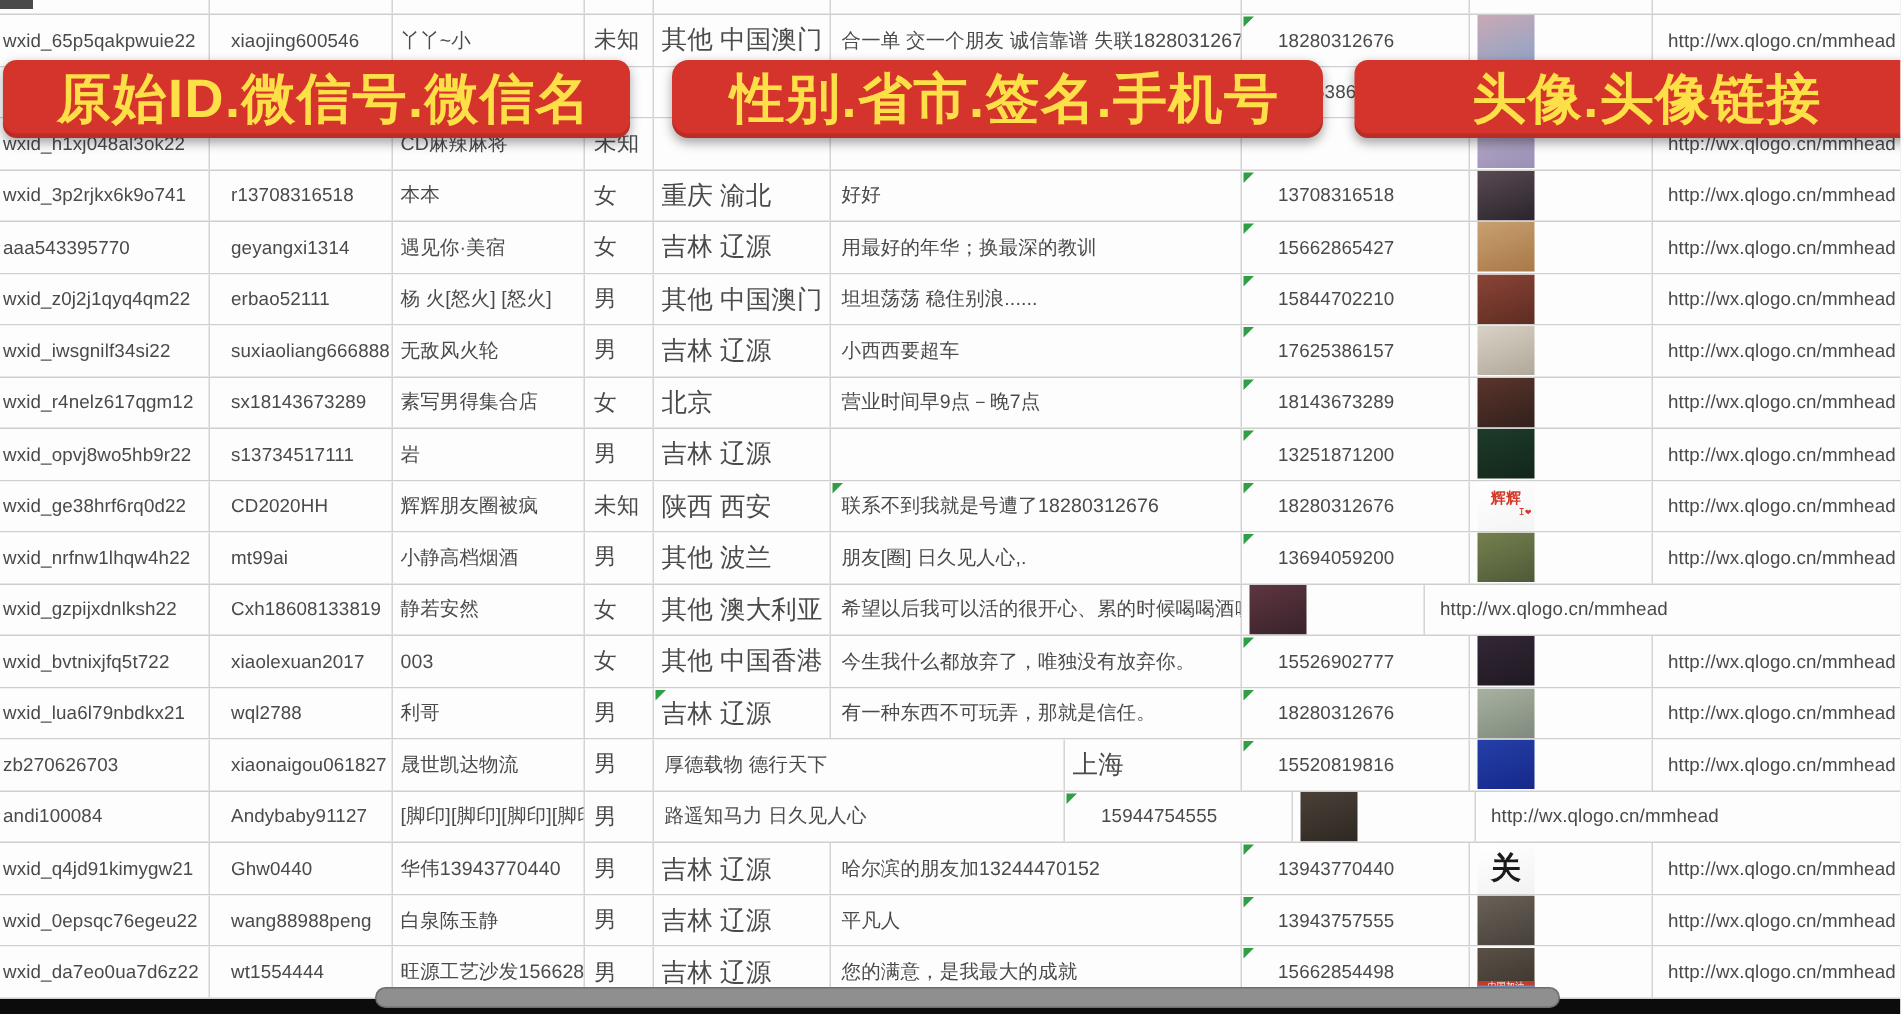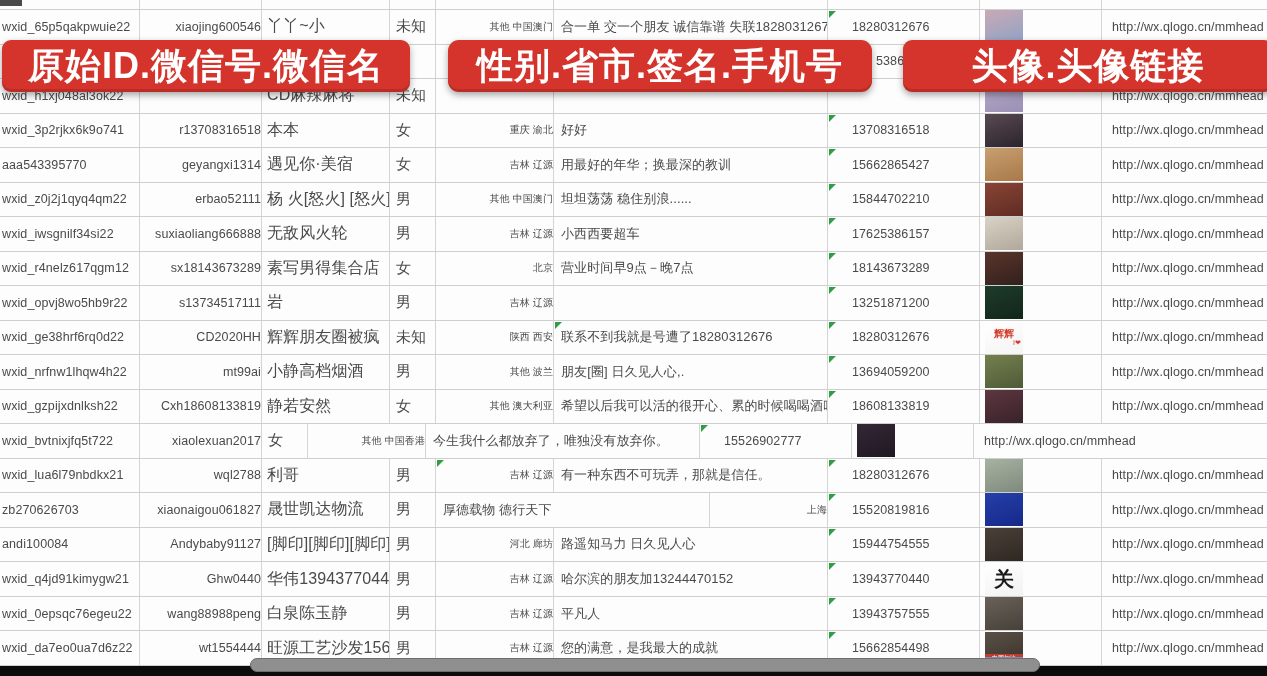--- a/index.html
+++ b/index.html
@@ -7,42 +7,42 @@
           font-family:"Liberation Sans","DejaVu Sans",sans-serif;color:#4a4a4a;}
   
   #sheet{position:absolute;left:0;top:0;width:1267px;}
   .row{display:flex;height:34.53px;border-bottom:1px solid #cfcfcf;box-sizing:border-box;
        align-items:center;background:#fdfdfd;}
   .row.spacer{height:10px;}
   .cell{height:100%;box-sizing:border-box;border-right:1px solid #d4d4d4;position:relative;
         display:flex;align-items:center;overflow:hidden;white-space:nowrap;
         font-size:12.5px;letter-spacing:0.1px;}
   .c-wxid{width:140px;padding-left:2px;}
-  .c-hao{width:122px;padding-left:14px;justify-content:flex-end;}
-  .c-name{width:128px;padding-left:5px;font-size:16px;}
+  .c-hao{width:122px;padding-left:14px;}
+  .c-name{width:128px;padding-left:5px;font-size:13px;}
   .c-gender{width:46px;padding-left:6px;font-size:15px;}
-  .c-region{width:118px;padding-left:5px;font-size:10px;justify-content:flex-end;}
+  .c-region{width:118px;padding-left:5px;font-size:17px;}
   .c-sig{width:274px;padding-left:7px;font-size:13px;}
   .c-phone{width:152px;padding-left:24px;}
   .c-avatar{width:122px;padding-left:5px;}
   .c-link{flex:1;padding-left:10px;border-right:none;}
   .tri{position:absolute;left:1px;top:1px;width:0;height:0;
        border-top:7px solid #2f9e44;border-right:7px solid transparent;}
   .avatar{width:38px;height:33px;display:flex;flex-direction:column;align-items:center;
           justify-content:center;overflow:hidden;position:relative;flex:0 0 auto;}
   .avatar .lbl{font-weight:bold;line-height:1;}
   .avatar .lbl2{font-size:7px;line-height:1;align-self:flex-end;margin-right:2px;}
   .avatar .band{position:absolute;left:0;right:0;bottom:2px;height:9px;background:#c23b2b;
           color:#fff;font-size:6px;line-height:9px;text-align:center;overflow:hidden;}
   
   .banner{position:absolute;top:40px;height:52px;background:#d4342c;border-radius:9px;
-          color:#ffffff;font-weight:bold;font-size:36px;display:flex;align-items:center;
+          color:#fde047;font-weight:bold;font-size:36px;display:flex;align-items:center;
           justify-content:center;letter-spacing:1px;
           box-shadow:0 3px 7px rgba(0,0,0,0.35), inset 0 -3px 0 rgba(0,0,0,0.12);
-          white-space:nowrap;z-index:5;}
+          white-space:nowrap;z-index:5;padding-left:10px;}
   #banner-left{left:2px;width:408px;}
   #banner-middle{left:448px;width:424px;border-radius:11px;}
   #banner-right{left:903px;width:370px;}
   
   #corner-chip{position:absolute;left:0;top:0;width:22px;height:6px;background:#4a4a4a;z-index:6;}
   #hscroll-track{position:absolute;left:0;top:666px;width:1267px;height:10px;background:#0c0c0c;z-index:7;}
   #hscroll-thumb{position:absolute;left:250px;top:658px;width:790px;height:14px;background:#8f8f8f;
           border-radius:7px;border:1px solid #6e6e6e;box-sizing:border-box;z-index:8;}
   #partial-avatar{position:absolute;left:985px;top:657px;width:38px;height:9px;
           background:#6f8fb8;z-index:6;}
@@ -327,21 +327,21 @@
         </div>
         <div class="cell c-sig">
           <span>联系不到我就是号遭了18280312676</span>
           <div class="tri"></div>
         </div>
         <div class="cell c-phone">
           <span>18280312676</span>
           <div class="tri"></div>
         </div>
         <div class="cell c-avatar">
-          <div class="avatar" style="background: linear-gradient(160deg, rgb(255, 255, 255), rgb(244, 244, 244));">
+          <div class="avatar" style="background: linear-gradient(160deg, rgb(255, 255, 255), rgb(244, 244, 244)); font-family: Liberation Mono, monospace;">
             <div class="lbl" style="color: rgb(212, 58, 42); font-size: 10px;">辉辉</div>
             <div class="lbl2" style="color: rgb(212, 58, 42);">I❤</div>
           </div>
         </div>
         <div class="cell c-link">
           <span>http://wx.qlogo.cn/mmhead</span>
         </div>
       </div>
       <div class="row">
         <div class="cell c-wxid">
@@ -385,38 +385,37 @@
         </div>
         <div class="cell c-gender">
           <span>女</span>
         </div>
         <div class="cell c-region">
           <span>其他 澳大利亚</span>
         </div>
         <div class="cell c-sig">
           <span>希望以后我可以活的很开心、累的时候喝喝酒吹吹[</span>
         </div>
-        <div class="cell c-phone">
-          <span>18608133819</span>
-          <div class="tri"></div>
-        </div>
         <div class="cell c-avatar">
           <div class="avatar" style="background: linear-gradient(160deg, rgb(94, 54, 64), rgb(56, 34, 42));"></div>
         </div>
         <div class="cell c-link">
           <span>http://wx.qlogo.cn/mmhead</span>
         </div>
       </div>
       <div class="row">
         <div class="cell c-wxid">
           <span>wxid_bvtnixjfq5t722</span>
         </div>
         <div class="cell c-hao">
           <span>xiaolexuan2017</span>
         </div>
+        <div class="cell c-name">
+          <span>003</span>
+        </div>
         <div class="cell c-gender">
           <span>女</span>
         </div>
         <div class="cell c-region">
           <span>其他 中国香港</span>
         </div>
         <div class="cell c-sig">
           <span>今生我什么都放弃了，唯独没有放弃你。</span>
         </div>
         <div class="cell c-phone">
@@ -496,23 +495,20 @@
           <span>andi100084</span>
         </div>
         <div class="cell c-hao">
           <span>Andybaby91127</span>
         </div>
         <div class="cell c-name">
           <span>[脚印][脚印][脚印][脚印]</span>
         </div>
         <div class="cell c-gender">
           <span>男</span>
-        </div>
-        <div class="cell c-region">
-          <span>河北 廊坊</span>
         </div>
         <div class="cell c-sig">
           <span>路遥知马力 日久见人心</span>
         </div>
         <div class="cell c-phone">
           <span>15944754555</span>
           <div class="tri"></div>
         </div>
         <div class="cell c-avatar">
           <div class="avatar" style="background: linear-gradient(160deg, rgb(74, 64, 56), rgb(46, 40, 34));"></div>

